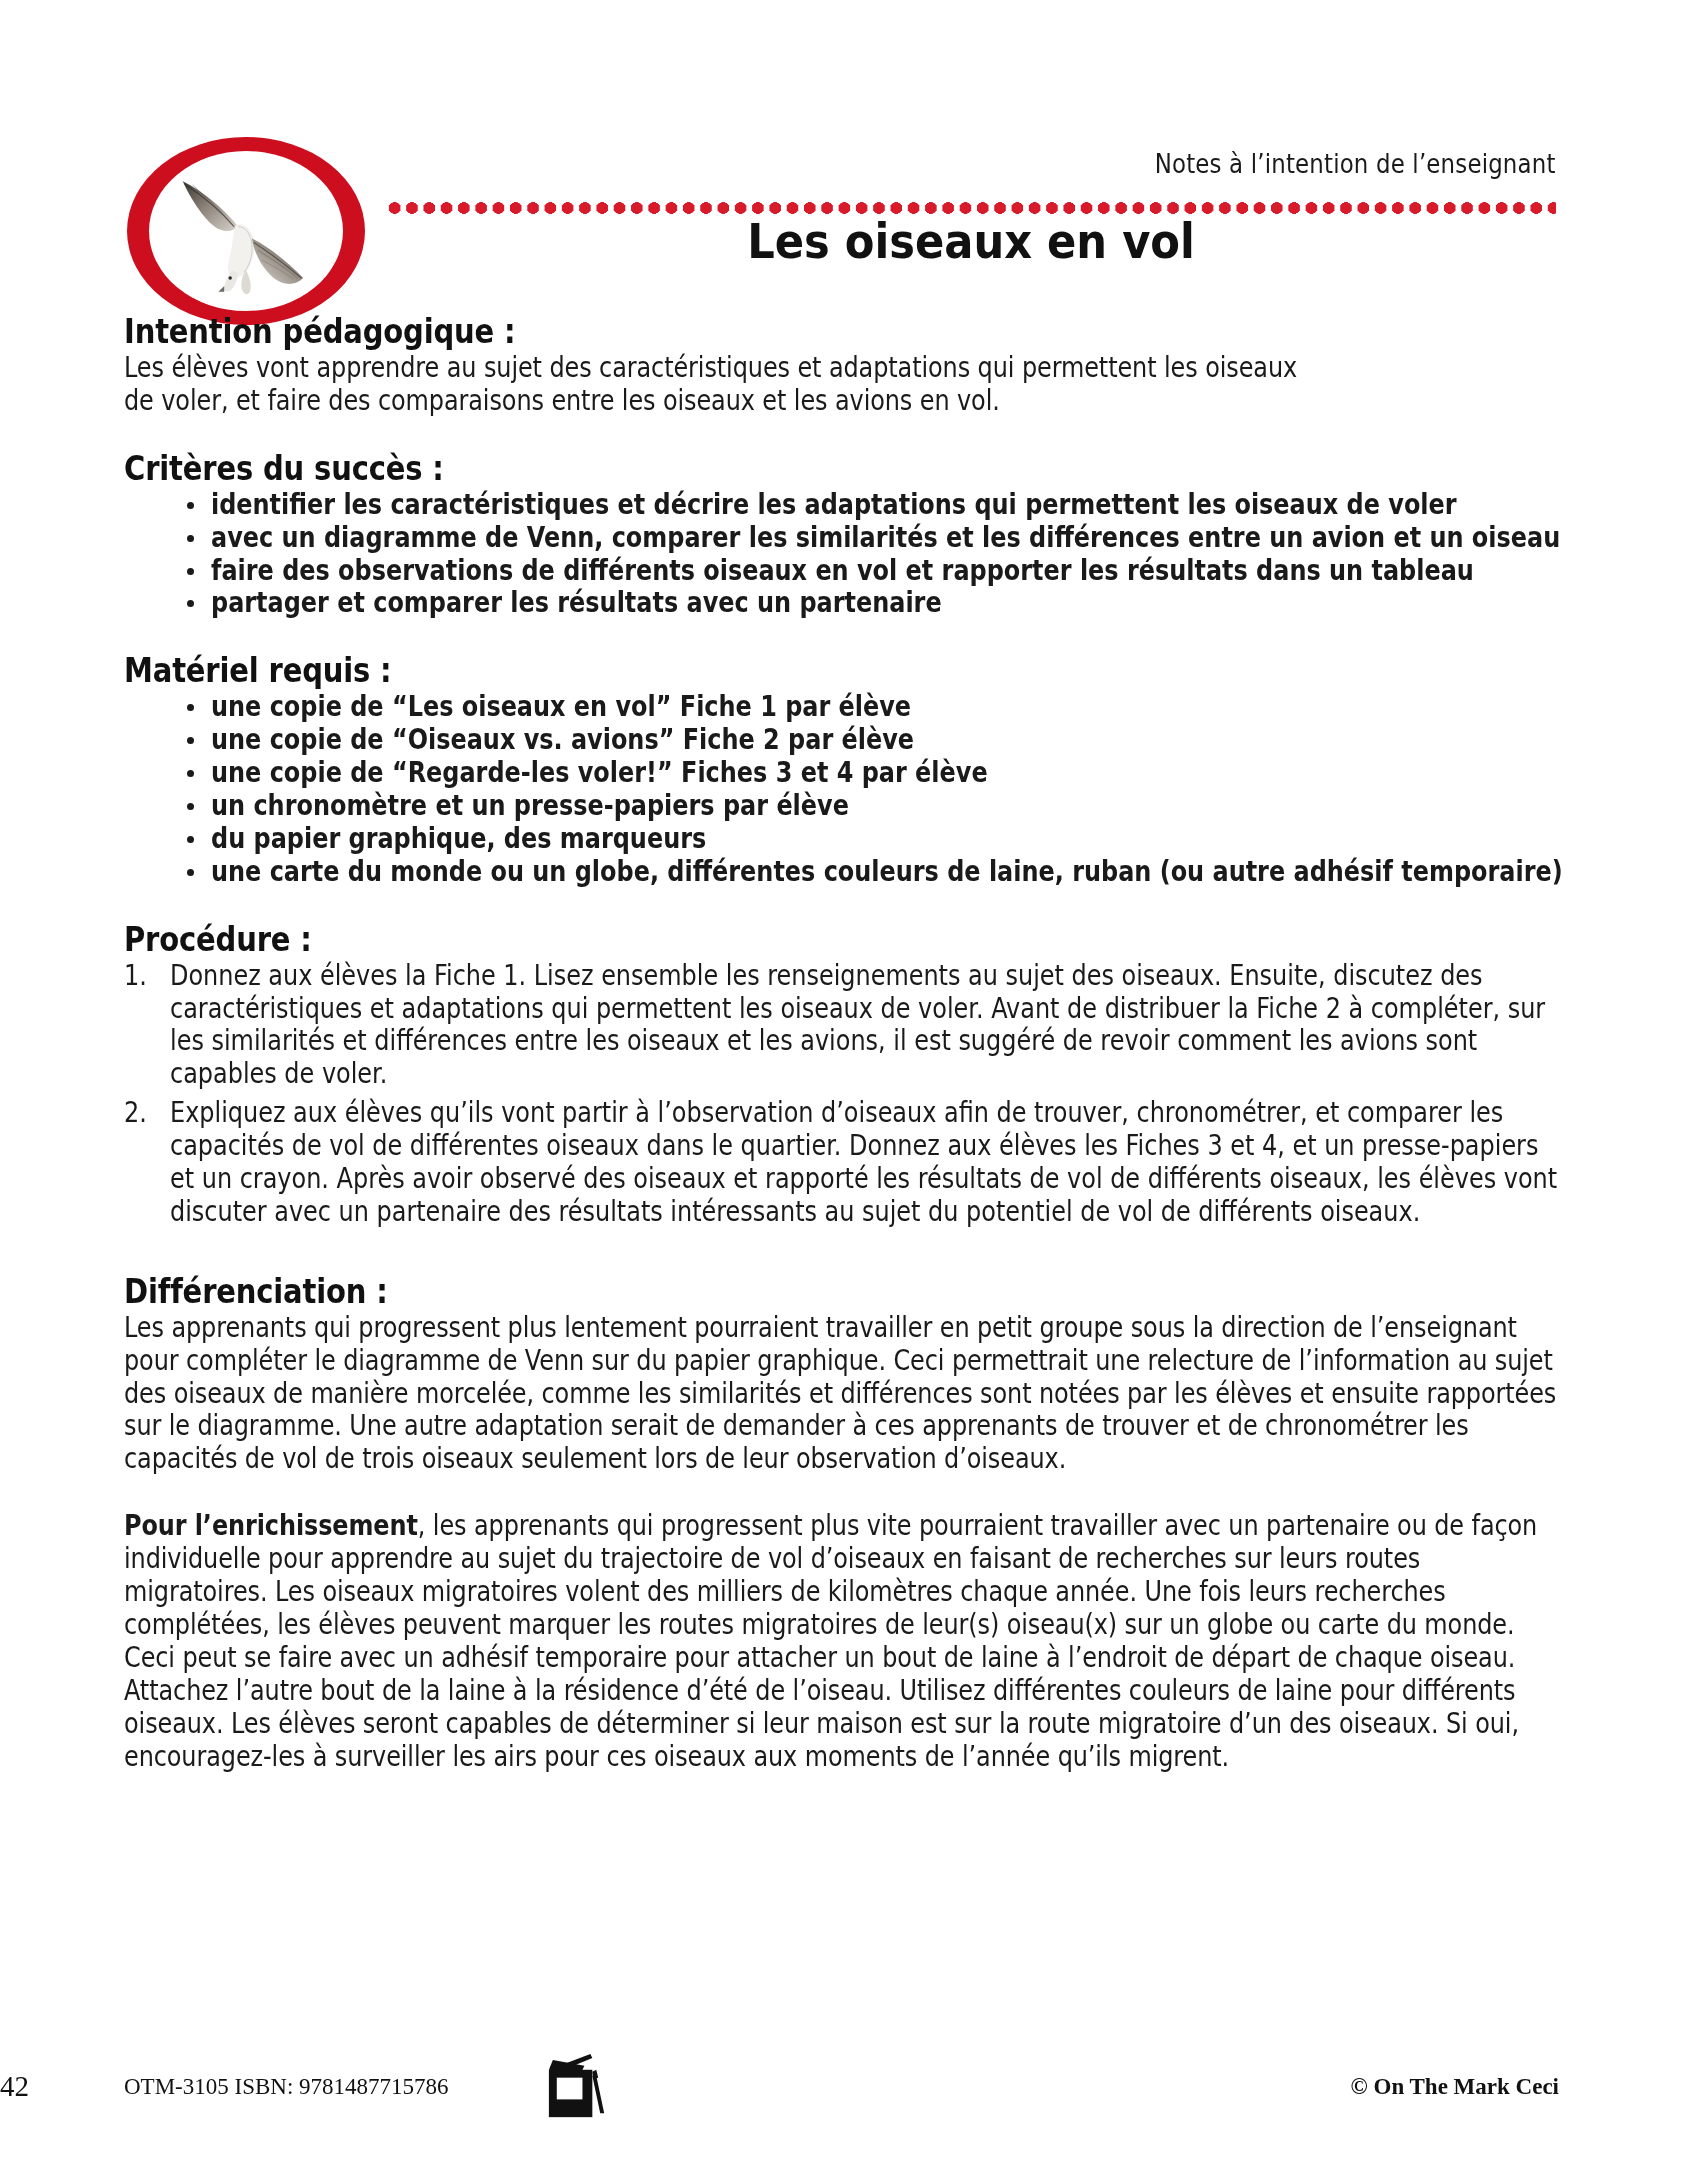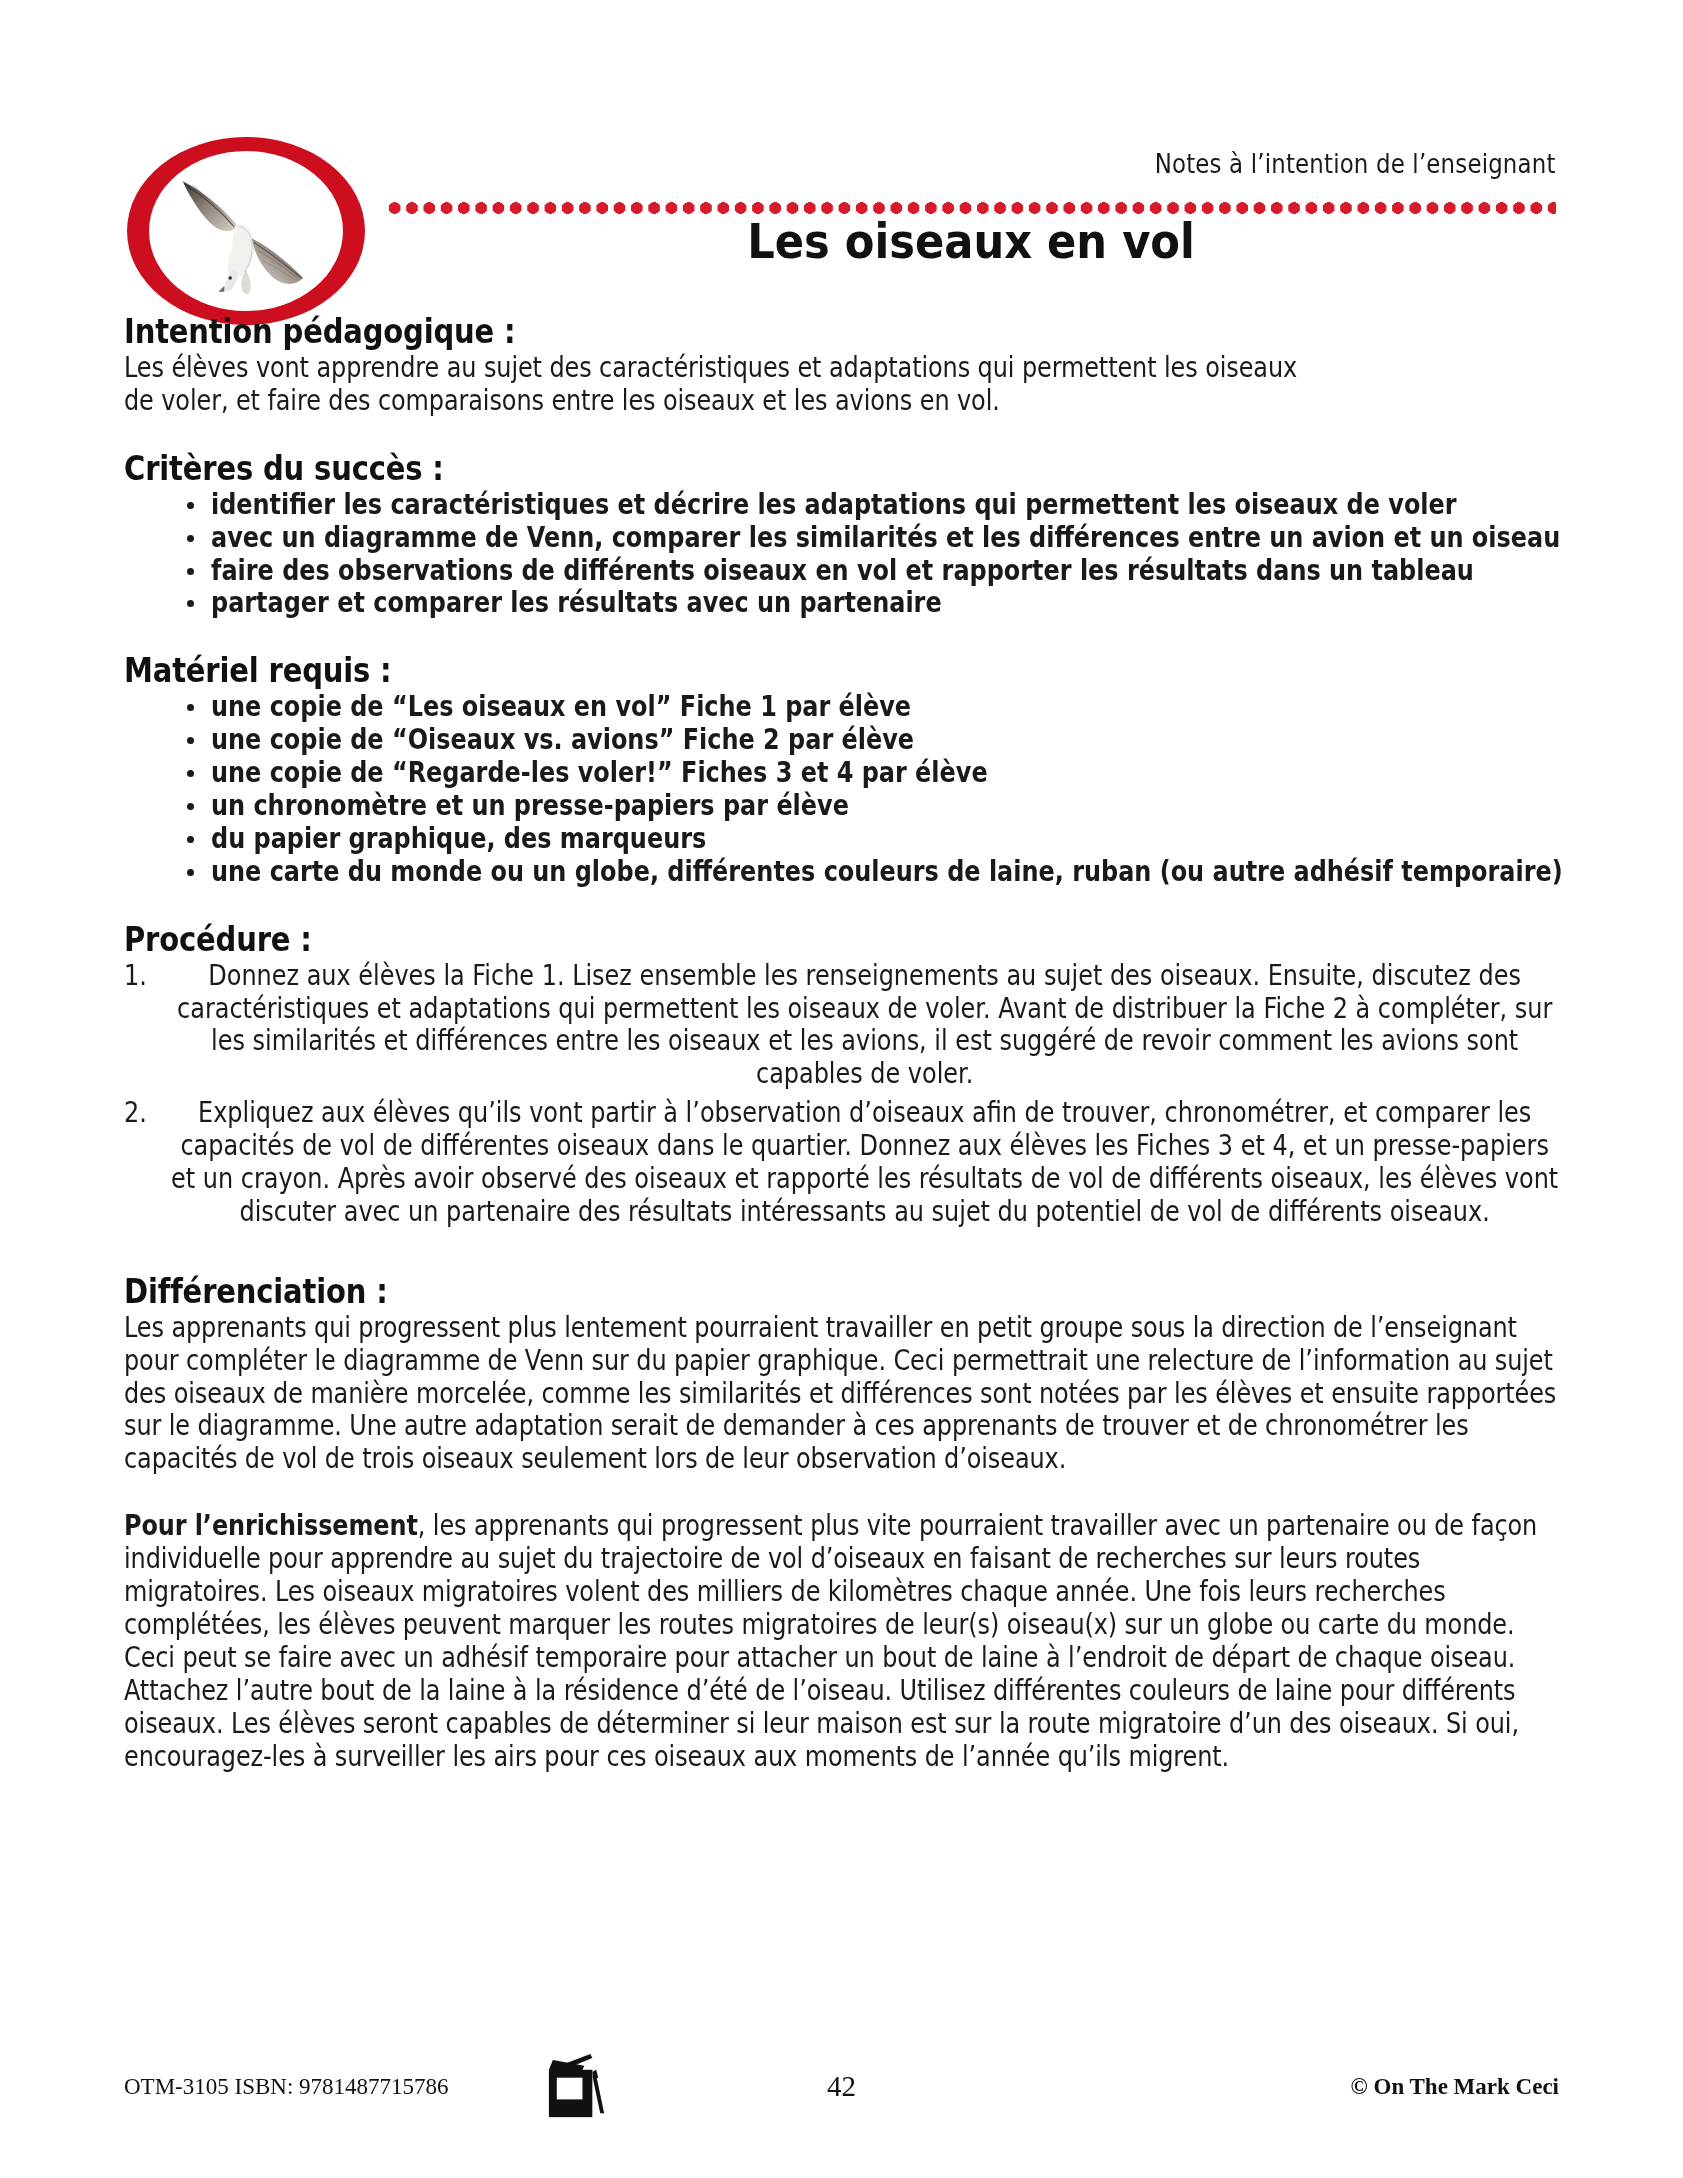--- a/index.html
+++ b/index.html
@@ -173,21 +173,20 @@
     list-style: none;
     margin: 0;
     padding: 0;
     counter-reset: proc;
   }
   ol.numlist > li {
     position: relative;
     padding-left: 46px;
     margin-bottom: 6px;
     counter-increment: proc;
-    text-align: center;
   }
   ol.numlist > li::before {
     content: counter(proc) ".";
     position: absolute;
     left: 0;
     top: 0;
     font-family: "DejaVu Sans", sans-serif;
     font-size: 28px;
     line-height: 1.175;
     color: #1a1a1a;
@@ -232,21 +231,20 @@
     left: 535px;
     top: -12px;
     width: 89px;
     height: 77px;
   }
   .footer-page {
     position: absolute;
     left: 0;
     top: 6px;
     width: 1683px;
-    text-align: center;
     font-family: "Liberation Serif", serif;
     font-size: 29px;
     color: #111;
   }
   .footer-right {
     position: absolute;
     right: 124px;
     top: 10px;
     font-family: "Liberation Serif", serif;
     font-weight: 700;

